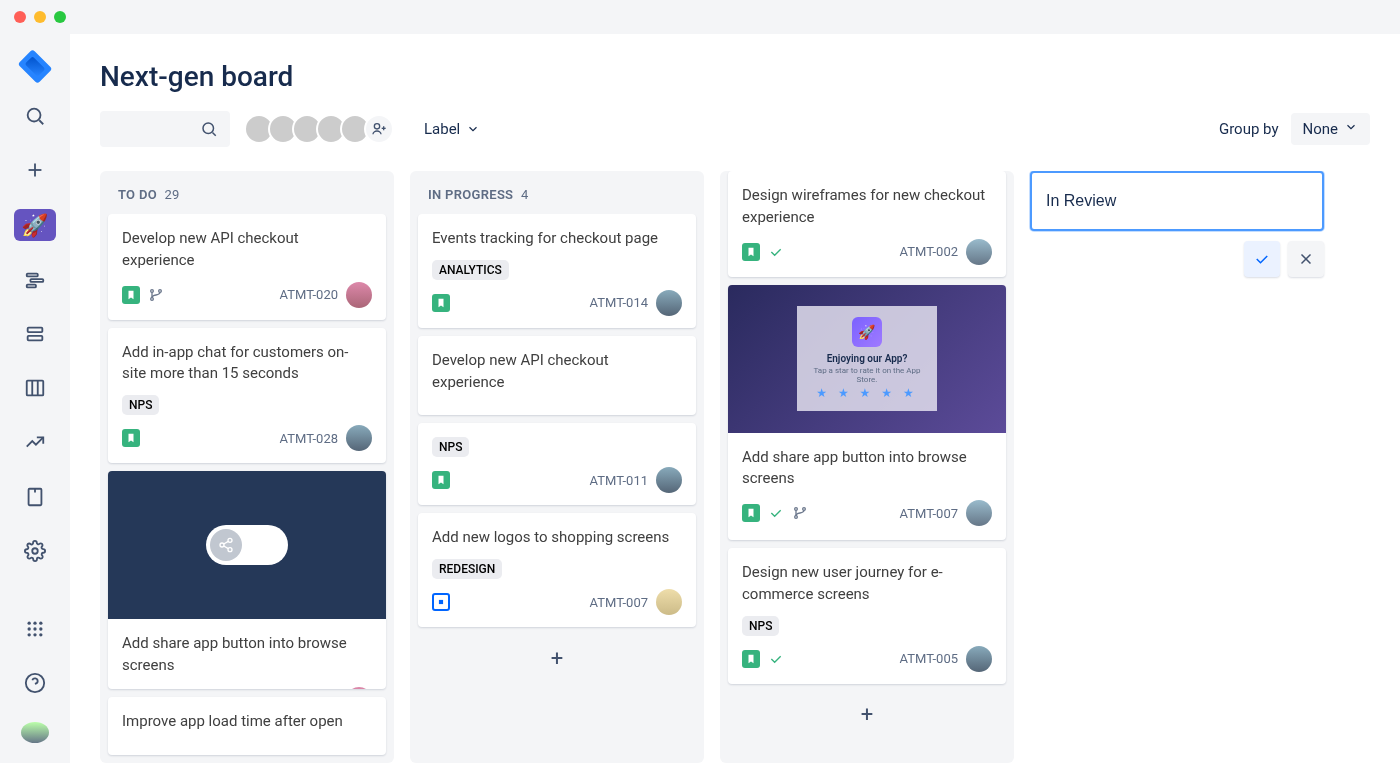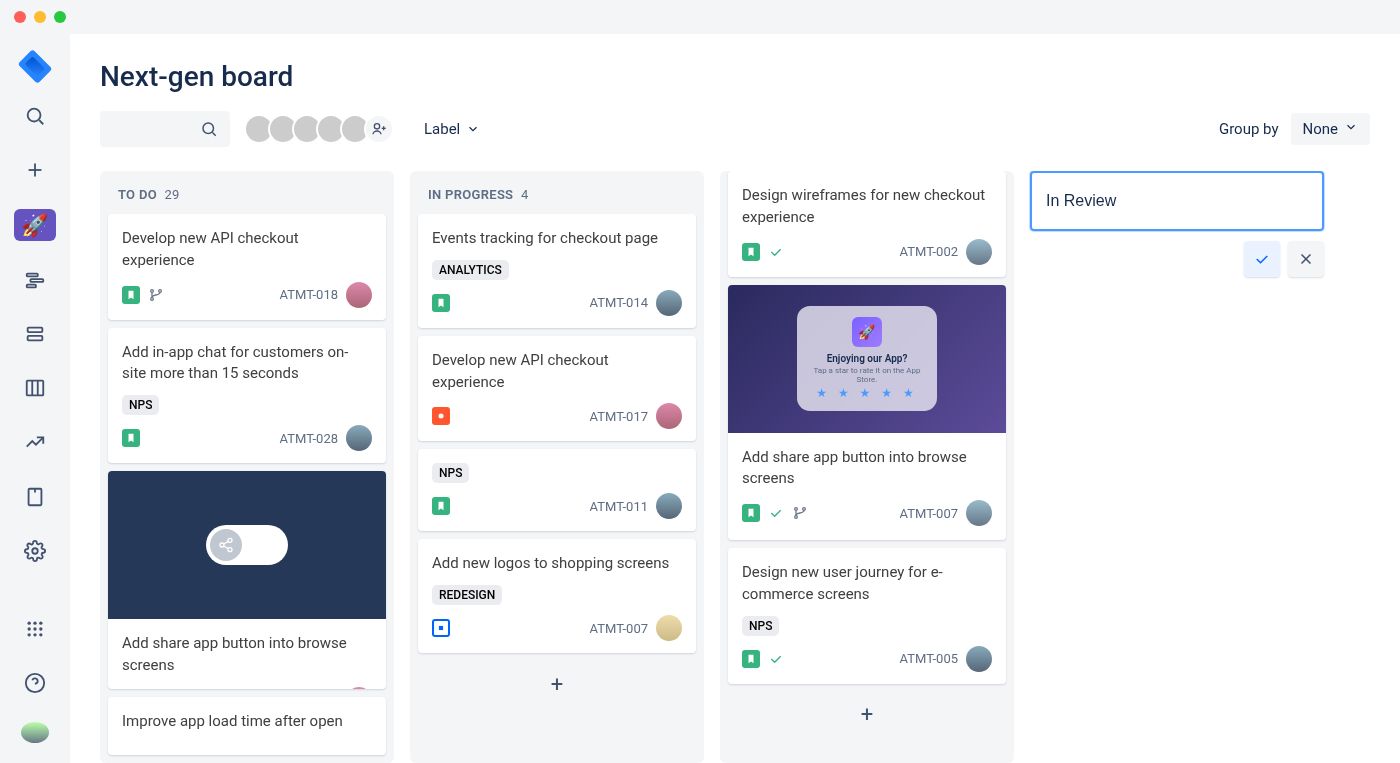--- a/index.html
+++ b/index.html
@@ -58,21 +58,21 @@
 .type-icon { width:18px; height:18px; border-radius:3px; display:flex; align-items:center; justify-content:center; }
 .type-icon.story { background:#36B37E; }
 .type-icon.bug { background:#FF5630; }
 .type-icon.task-outline { border:2px solid #0065FF; background:#fff; }
 .type-icon svg { width:10px; height:10px; }
 .check { color:#36B37E; }
 .branch-icon { color:#6B778C; }
 
 .cover-img { width:100%; height:148px; background:linear-gradient(135deg,#2a2a5e,#5c4b99); position:relative; display:flex; align-items:center; justify-content:center; }
 .cover-dark { width:100%; height:148px; background:#253858; position:relative; display:flex; align-items:center; justify-content:center; }
-.rate-card { background:#e9e6f3d0; width:140px; height:105px; border-radius:13px; display:flex; flex-direction:column; align-items:center; justify-content:center; padding:8px; }
+.rate-card { background:#e9e6f3d0; width:140px; height:105px; border-radius:0; display:flex; flex-direction:column; align-items:center; justify-content:center; padding:8px; }
 .rate-card .mini-logo{ width:30px; height:30px; border-radius:6px; background:linear-gradient(135deg,#7B61FF,#9f7bff); margin-bottom:6px; position:relative;}
 .rate-card .mini-logo::after{content:'🚀'; position:absolute; inset:0; display:flex; align-items:center; justify-content:center; font-size:14px;}
 .rate-card .rc-title{ font-size:10px; font-weight:600; color:#172B4D;}
 .rate-card .rc-sub{ font-size:8px; color:#5E6C84; text-align:center; margin:2px 0 2px;}
 .rate-card .stars{ color:#4C9AFF; font-size:12px; letter-spacing:4px;}
 .share-pill { width:82px; height:40px; background:#fff; border-radius:40px; display:flex; align-items:center; padding:4px;}
 .share-pill .share-circle{ width:32px; height:32px; border-radius:50%; background:#C1C7D0; display:flex; align-items:center; justify-content:center; color:#fff;}
 
 .add-card-row { height:46px; display:flex; align-items:center; justify-content:center; color:#42526E; font-size:22px; cursor:pointer; }
 
@@ -236,21 +236,21 @@
         <span class="branch-icon">
                     <svg width="16" height="16" viewBox="0 0 24 24" fill="none" stroke="currentColor" stroke-width="2">
                       <circle cx="6" cy="6" r="2"></circle>
                       <circle cx="6" cy="18" r="2"></circle>
                       <circle cx="18" cy="6" r="2"></circle>
                       <path d="M6 8v8"></path>
                       <path d="M18 8c0 6-12 2-12 8"></path>
                     </svg>
                   </span>
         <div class="spacer"></div>
-        <span class="ticket-id">ATMT-018</span>
+        <span class="ticket-id">ATMT-020</span>
         <div class="assignee as1"></div>
       </div>
               </div>
               <div class="card">
                 <div class="card-title">Add in-app chat for customers on-site more than 15 seconds</div>
                 <div class="tags">
                   <span class="tag">NPS</span>
                 </div>
                 <div class="card-foot">
         <div class="type-icon story">
@@ -311,31 +311,20 @@
                     </svg>
                   </div>
 
         <div class="spacer"></div>
         <span class="ticket-id">ATMT-014</span>
         <div class="assignee as2"></div>
       </div>
               </div>
               <div class="card">
                 <div class="card-title">Develop new API checkout experience</div>
-                <div class="card-foot">
-        <div class="type-icon bug">
-                    <svg viewBox="0 0 24 24" fill="#fff">
-                      <circle cx="12" cy="12" r="6"></circle>
-                    </svg>
-                  </div>
-
-        <div class="spacer"></div>
-        <span class="ticket-id">ATMT-017</span>
-        <div class="assignee as1"></div>
-      </div>
               </div>
               <div class="card">
                 <div class="tags">
                   <span class="tag">NPS</span>
                 </div>
                 <div class="card-foot">
         <div class="type-icon story">
                     <svg viewBox="0 0 24 24" fill="#fff">
                       <path d="M6 2h12v20l-6-4-6 4V2z"></path>
                     </svg>

